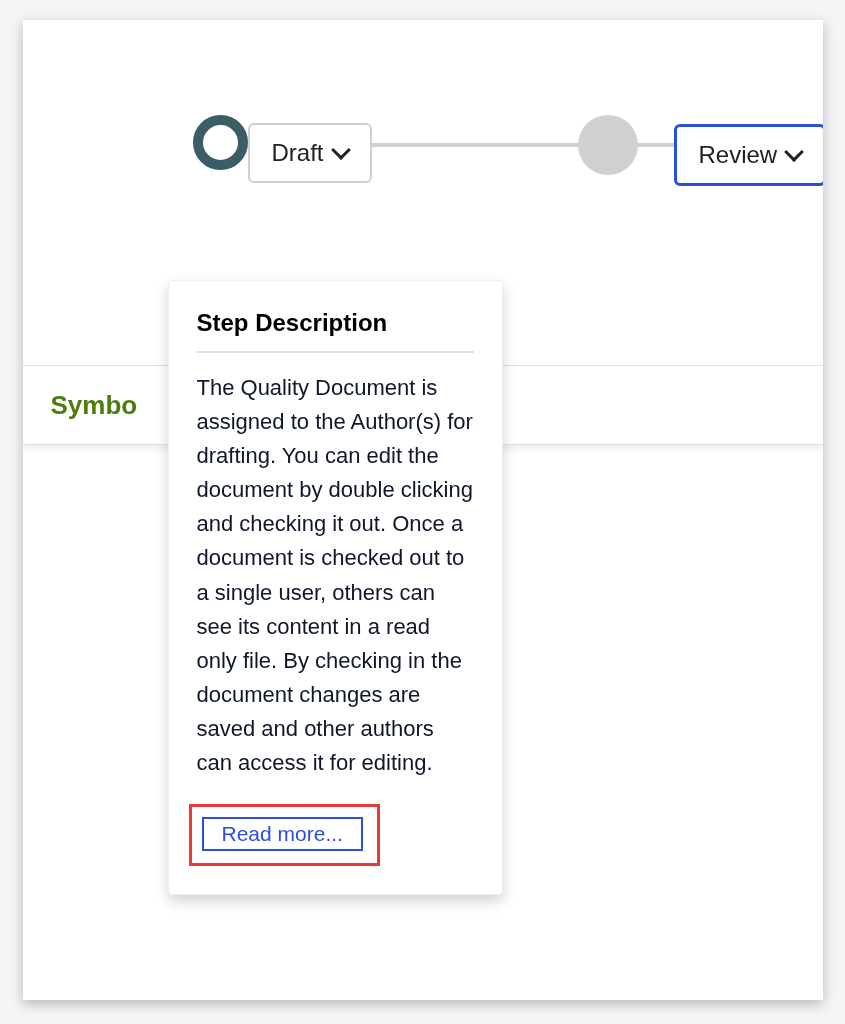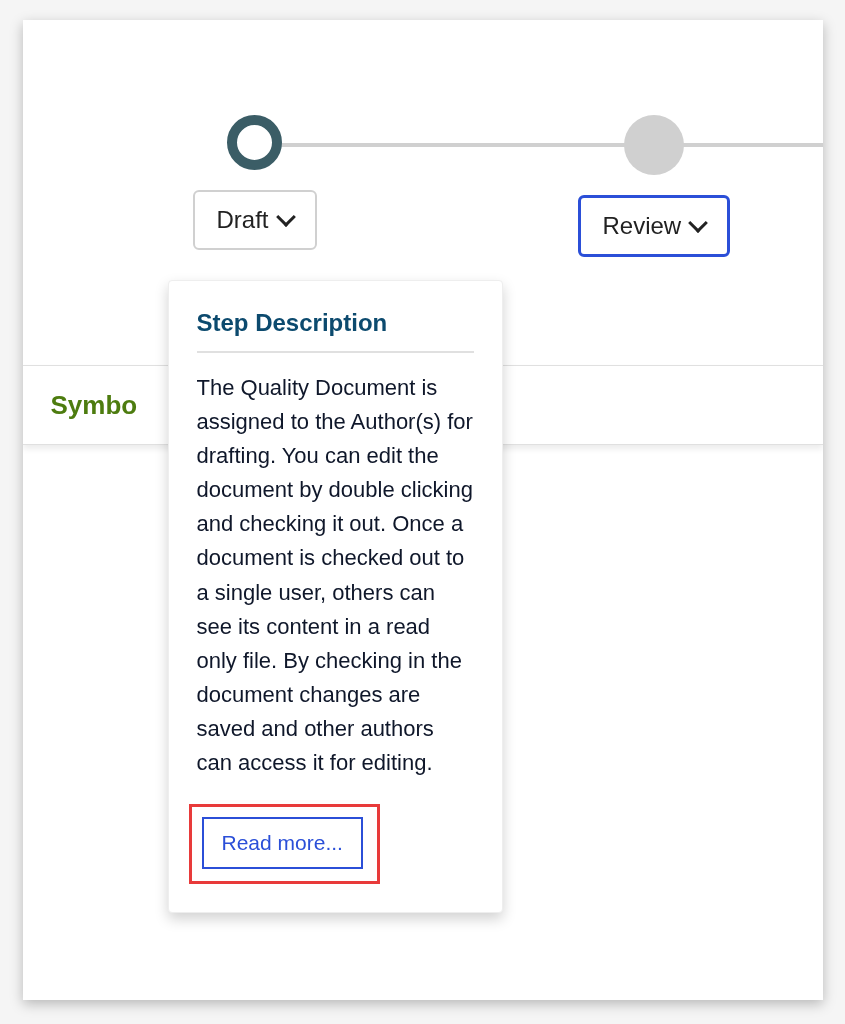--- a/index.html
+++ b/index.html
@@ -37,29 +37,30 @@
       left: 225px;
       right: 0;
       height: 4px;
       background: #d0d0d0;
       z-index: 1;
     }
     .step {
       position: absolute;
       top: 95px;
       display: flex;
-      flex-direction: column;
+      flex-direction: row;
       align-items: center;
       z-index: 2;
     }
     .step-draft {
       left: 170px;
     }
     .step-review {
       left: 555px;
+      gap: 36px;
     }
     .step-circle {
       width: 55px;
       height: 55px;
       border-radius: 50%;
       background: #fff;
       margin-bottom: 20px;
     }
     .step-circle.outlined {
       border: 10px solid #3b5d66;
@@ -126,40 +127,40 @@
       background: #fff;
       border: 1px solid #eee;
       border-radius: 4px;
       box-shadow: 0 6px 14px rgba(0,0,0,0.18);
       padding: 28px 28px 28px 28px;
       z-index: 10;
     }
     .popover-title {
       font-size: 24px;
       font-weight: 700;
-      color: #0c4a6e;
+      color: #000000;
       padding-bottom: 14px;
       border-bottom: 2px solid #e0e0e0;
       margin-bottom: 18px;
     }
     .popover-text {
       font-size: 22px;
       line-height: 1.55;
       color: #0f172a;
       margin-bottom: 24px;
     }
     .read-more-wrap {
       border: 3px solid #e83a3a;
       padding: 10px 14px 12px 10px;
       display: inline-block;
       margin-left: -8px;
     }
     .read-more {
       display: inline-block;
-      padding: 12px 18px;
+      padding: 3px 18px;
       border: 2px solid #2b4fd8;
       color: #2b4fd8;
       font-size: 21px;
       background: #fff;
       cursor: pointer;
       font-family: inherit;
     }
   </style>
 </head>
 <body>

